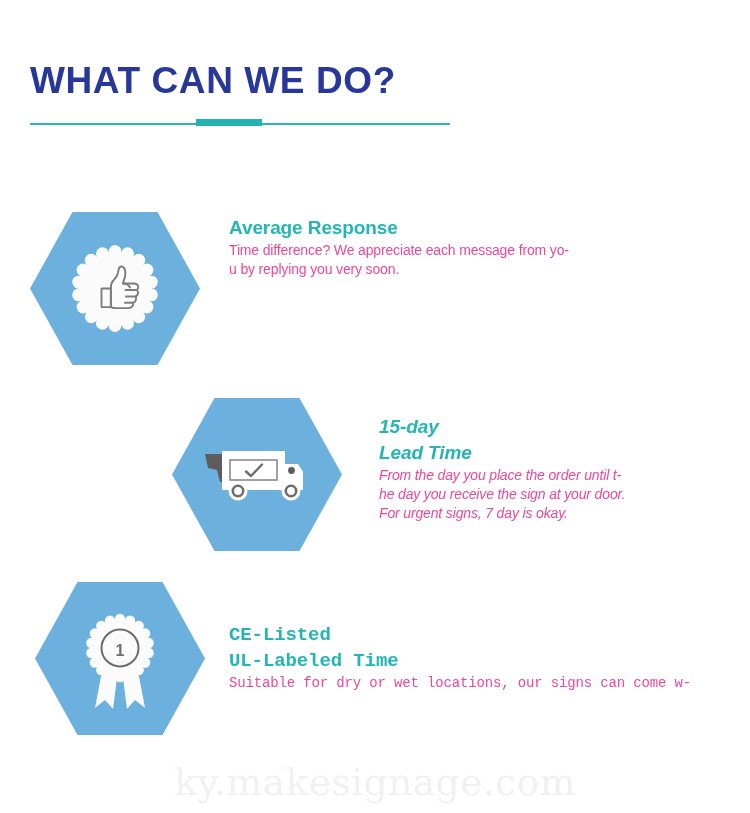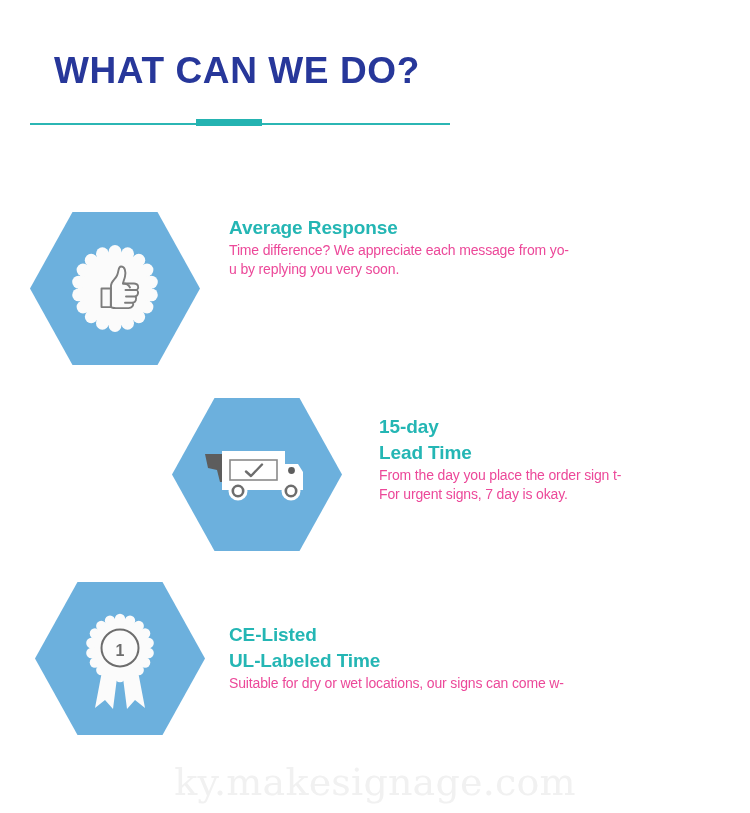--- a/index.html
+++ b/index.html
@@ -13,28 +13,27 @@
     position: relative;
     overflow: hidden;
     font-family: "Liberation Sans", sans-serif;
     -webkit-font-smoothing: antialiased;
   }
 
   
   .page-title {
     position: absolute;
     left: 30px;
-    top: 52px;
+    top: 62px;
     font-size: 37px;
     font-weight: bold;
     letter-spacing: 0.6px;
     color: #27379a;
     line-height: 1.05;
     white-space: nowrap;
-    margin-left: 24px;
   }
 
   .divider {
     position: absolute;
     left: 30px;
     top: 123px;
     width: 420px;
     height: 2px;
     background: #2bb6b4;
   }
@@ -76,24 +75,24 @@
     letter-spacing: -0.15px;
     margin-top: 0;
     white-space: nowrap;
   }
 
   
   #row1-hex { left: 30px;  top: 212px; }
   #row1-text{ left: 229px; top: 215px; }
   
   #row2-hex { left: 172px; top: 398px; }
-  #row2-text{ left: 379px; top: 414px; }
+  #row2-text{ left: 379px; top: 414px; font-style: italic; }
   
   #row3-hex { left: 35px;  top: 582px; }
-  #row3-text{ left: 229px; top: 622px; }
+  #row3-text{ left: 229px; top: 622px; font-family: Liberation Mono, monospace; }
 
   
   .watermark {
     position: absolute;
     left: 0;
     right: 0;
     top: 760px;
     text-align: center;
     font-family: "DejaVu Serif", serif;
     font-size: 38px;
@@ -182,21 +181,22 @@
     </g>
   </svg>
 </div>
 
 <div class="feature-text feature-row" id="row2-text">
   <div class="feature-heading">
     <div>15-day</div>
     <div>Lead Time</div>
   </div>
   <div class="feature-body">
-    <div>From the day you place the order sign t-</div>
+    <div>From the day you place the order until t-</div>
+    <div>he day you receive the sign at your door.</div>
     <div>For urgent signs, 7 day is okay.</div>
   </div>
 </div>
 
 <div class="hexagon feature-row" id="row3-hex">
   <svg width="170" height="153" viewBox="0 0 170 153" xmlns="http://www.w3.org/2000/svg">
     <polygon points="42.5,0 127.5,0 170,76.5 127.5,153 42.5,153 0,76.5" fill="#6cb0dd"></polygon>
     <g transform="translate(85,72)">
 
       <path d="M -17,12 L -25,54 L -15,46 L -7,55 L -2,16 Z" fill="#fbfbfb"></path>

